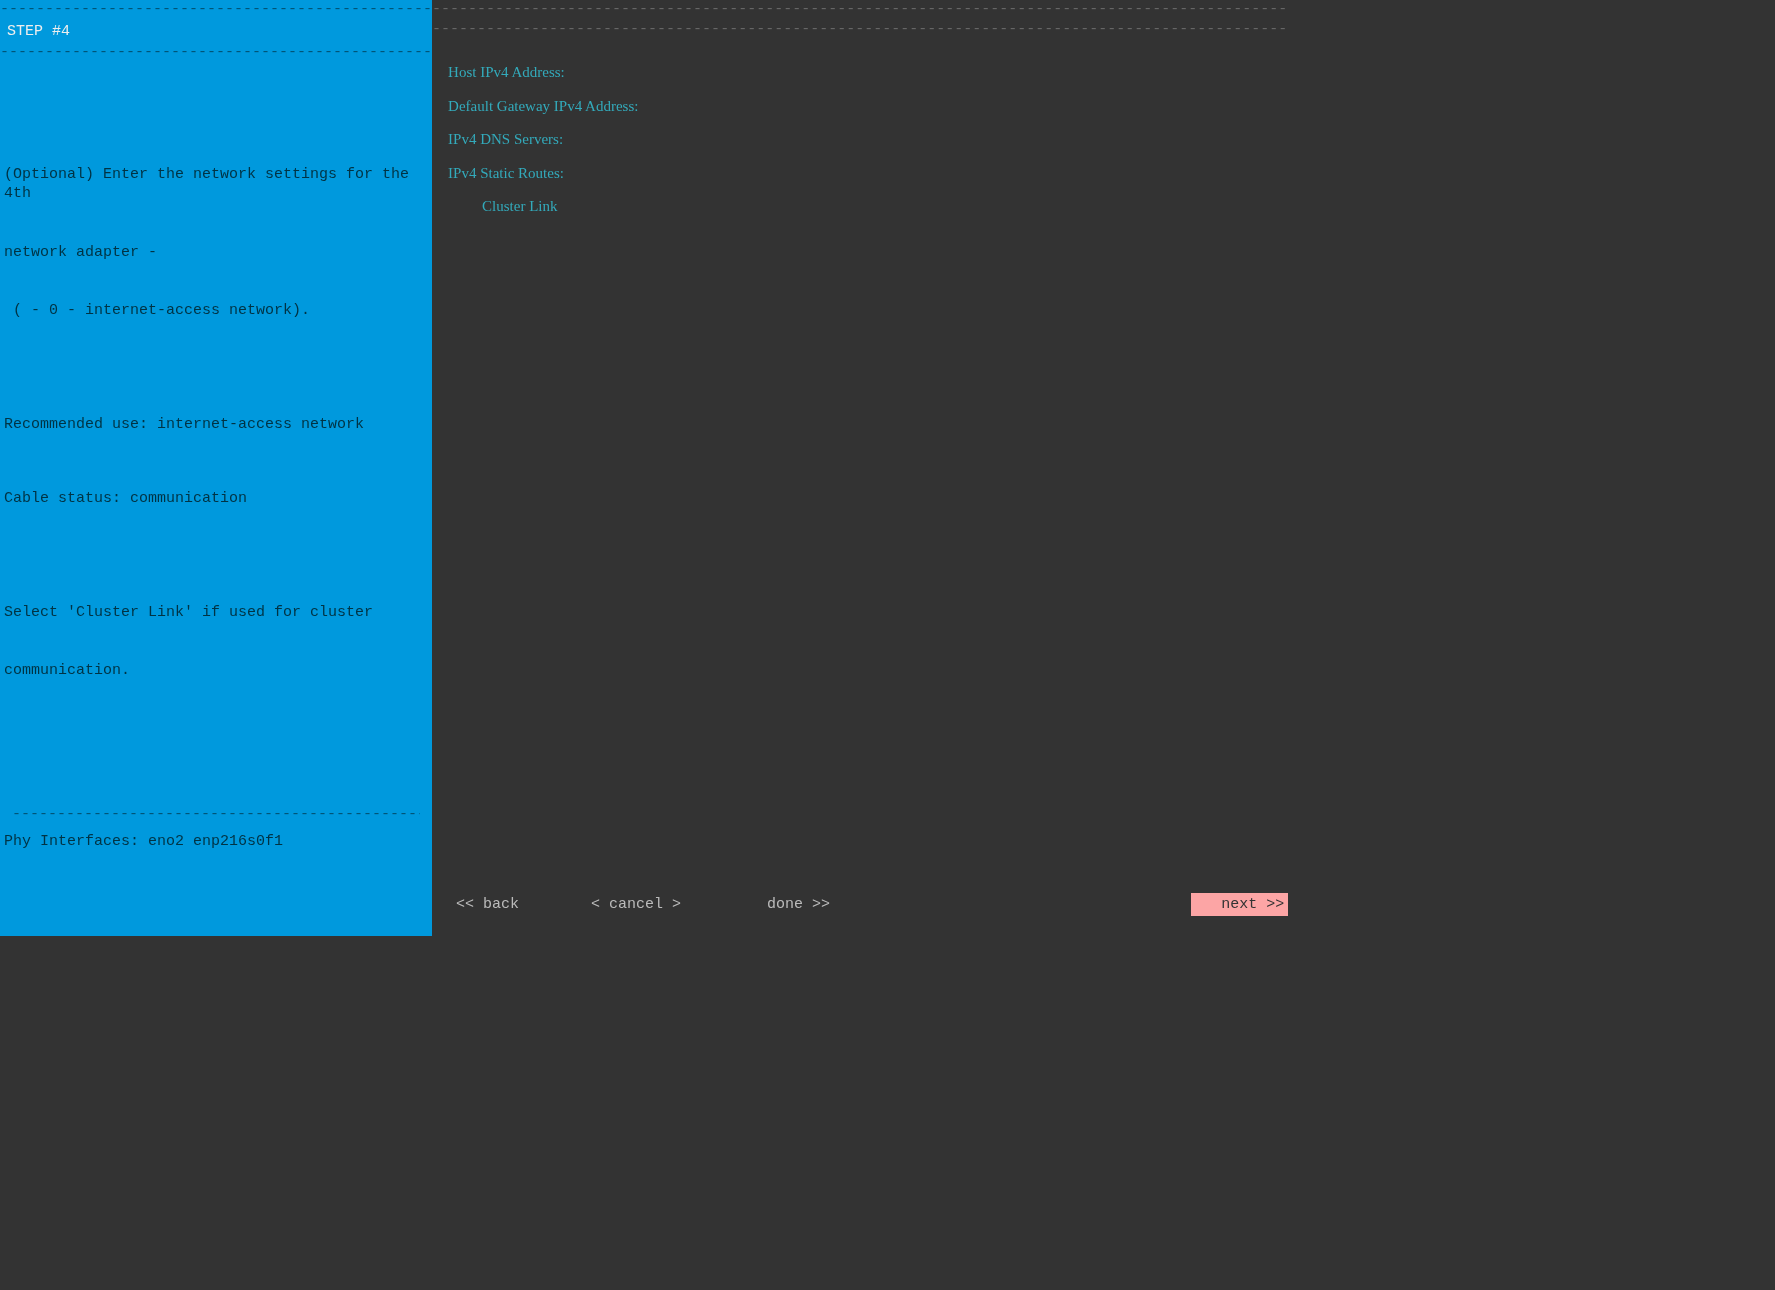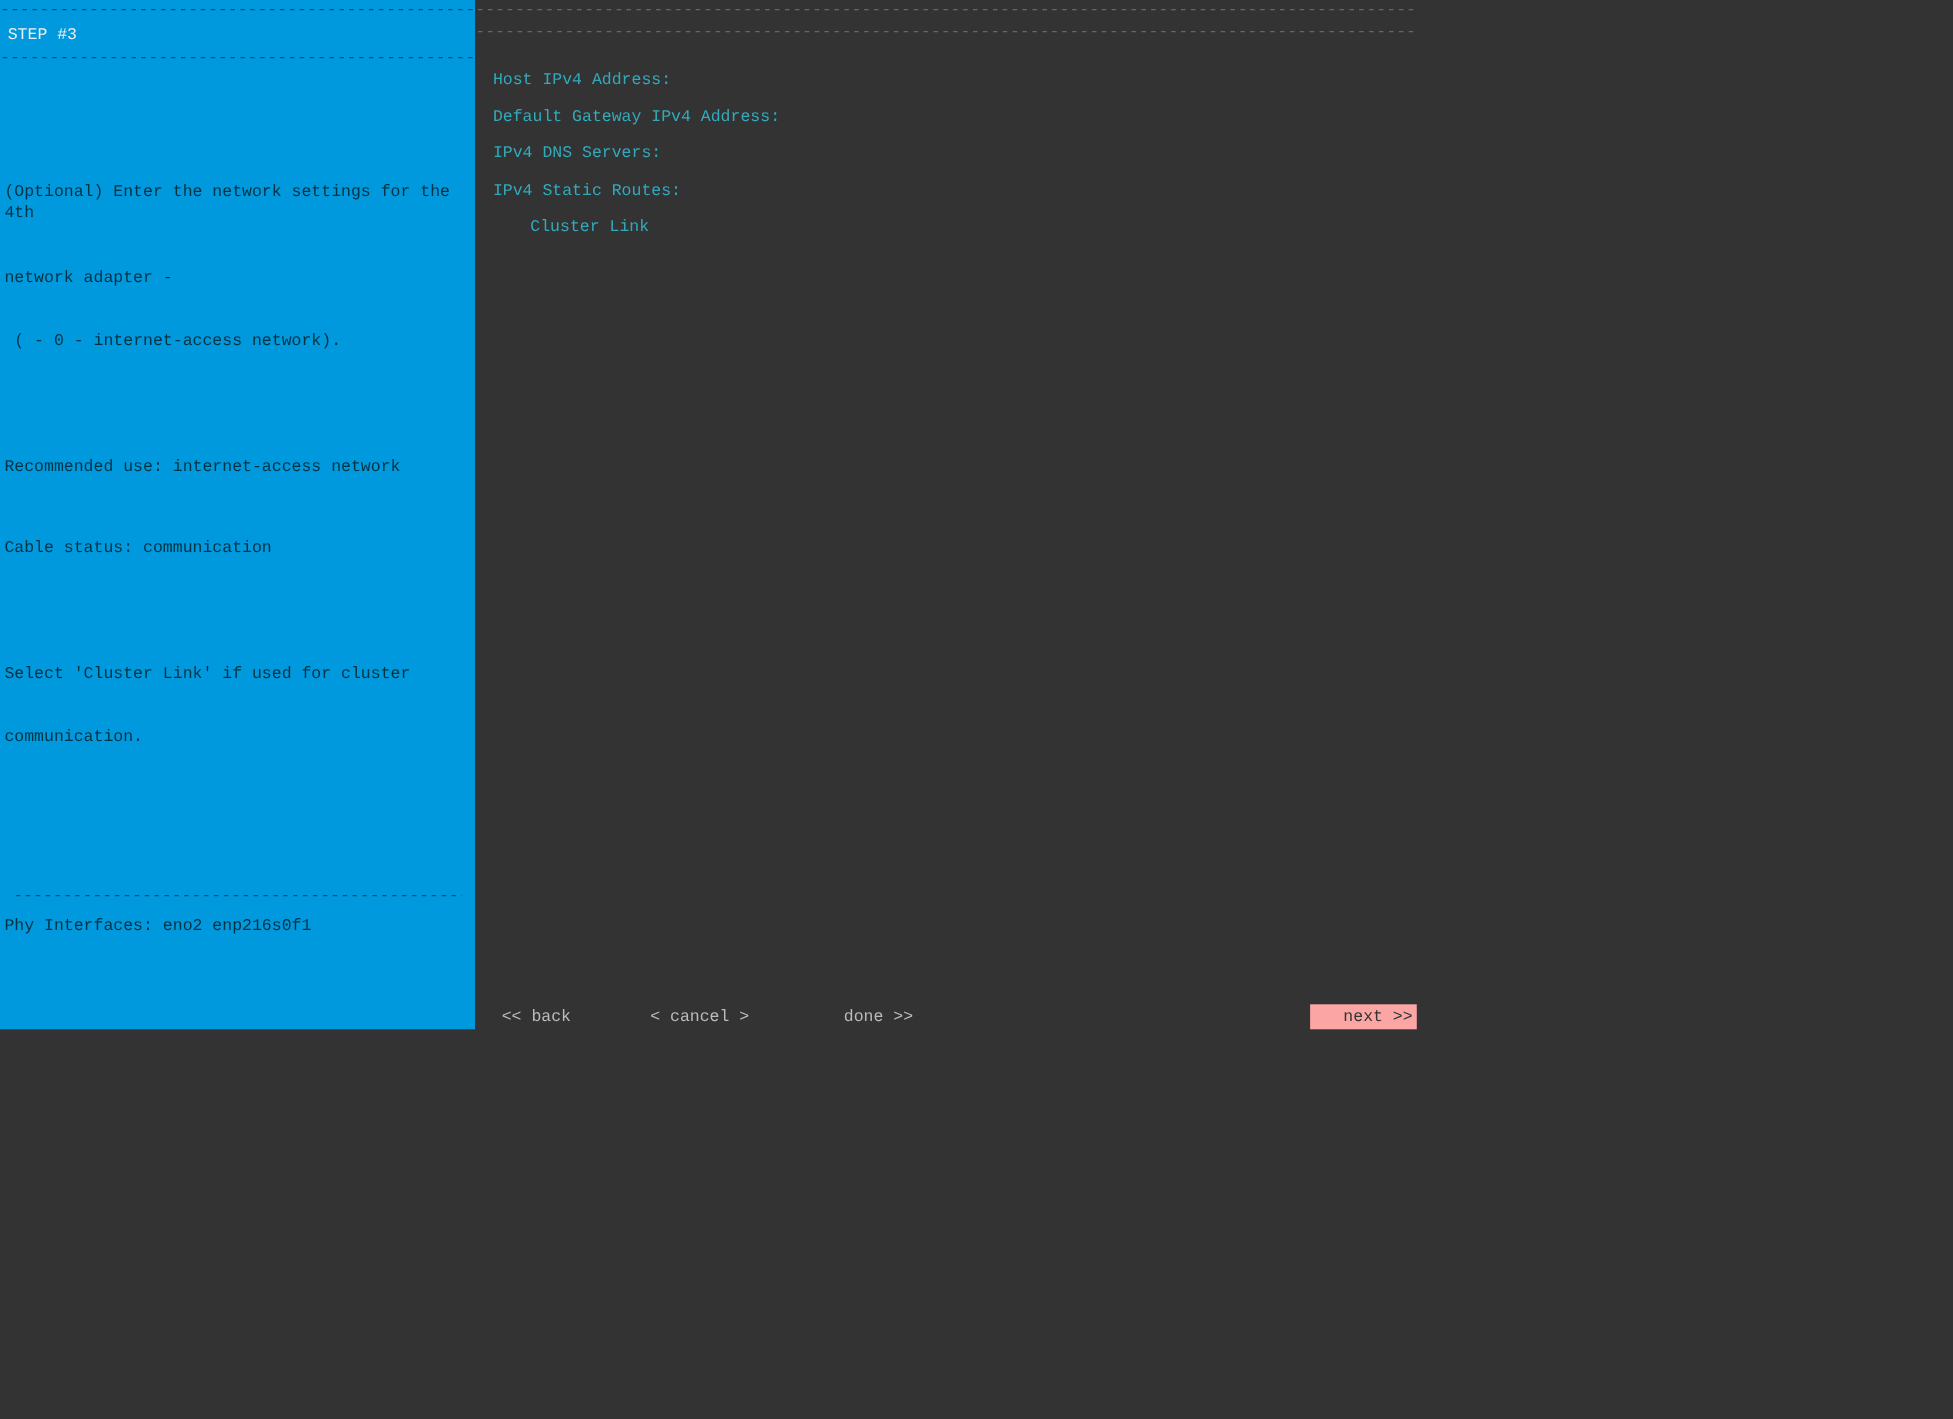--- a/index.html
+++ b/index.html
@@ -68,20 +68,21 @@
       overflow: hidden;
       white-space: nowrap;
     }
     .right-title {
       color: #ddddcc;
       padding: 2px 8px;
       font-weight: normal;
     }
     .right-content {
       padding: 24px 16px 0 16px;
+      font-family: Liberation Serif, serif;
     }
     .form-row {
       display: flex;
       margin-bottom: 14px;
       align-items: center;
     }
     .form-label {
       color: #33aabb;
     }
     .checkbox-row {
@@ -94,21 +95,21 @@
       display: inline-block;
       text-align: center;
       color: #33aabb;
     }
     .checkbox-label {
       color: #33aabb;
       padding-left: 4px;
     }
     .nav-bar {
       position: absolute;
-      bottom: 0;
+      bottom: 20px;
       left: 0;
       right: 6px;
       display: flex;
       align-items: center;
       justify-content: flex-start;
       padding-left: 16px;
     }
     .nav-btn {
       color: #bbbbbb;
       padding: 2px 8px;
@@ -126,21 +127,21 @@
     }
     .gap1 { width: 56px; }
     .gap2 { width: 70px; }
   </style>
 </head>
 <body>
 
 <div class="left-pane">
   <div class="left-header">
     <div class="dash-line">------------------------------------------------</div>
-    <div class="left-title">STEP #3</div>
+    <div class="left-title">STEP #4</div>
     <div class="dash-line">------------------------------------------------</div>
   </div>
   <div class="left-content">
     <div class="para">
       <div>(Optional) Enter the network settings for the 4th</div>
       <div>network adapter -</div>
       <div> ( - 0 - internet-access network).</div>
     </div>
     <div class="para">Recommended use: internet-access network</div>
     <div class="para">Cable status: communication</div>

